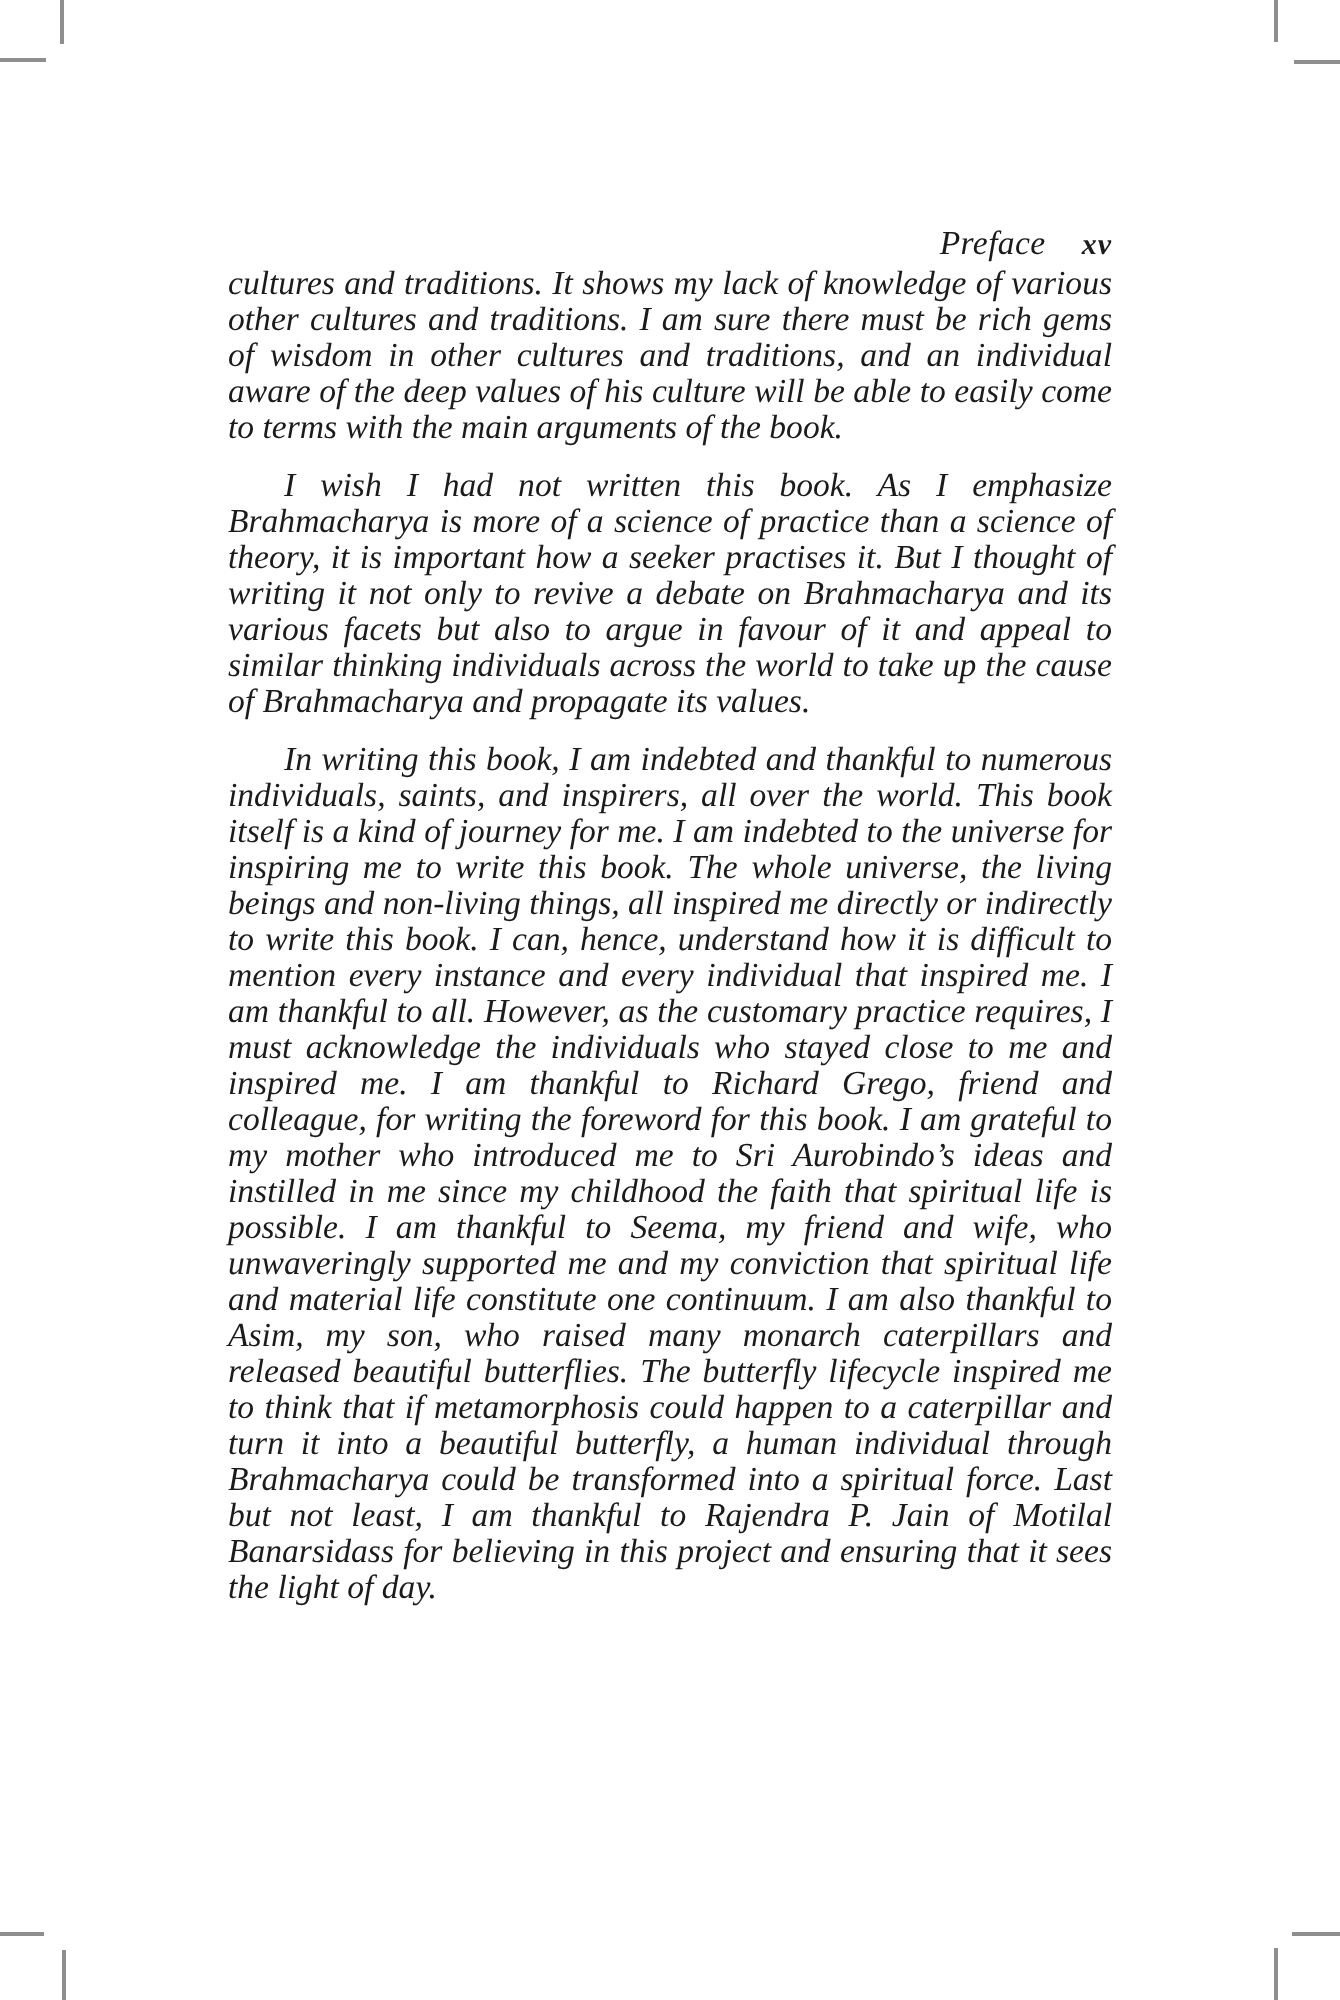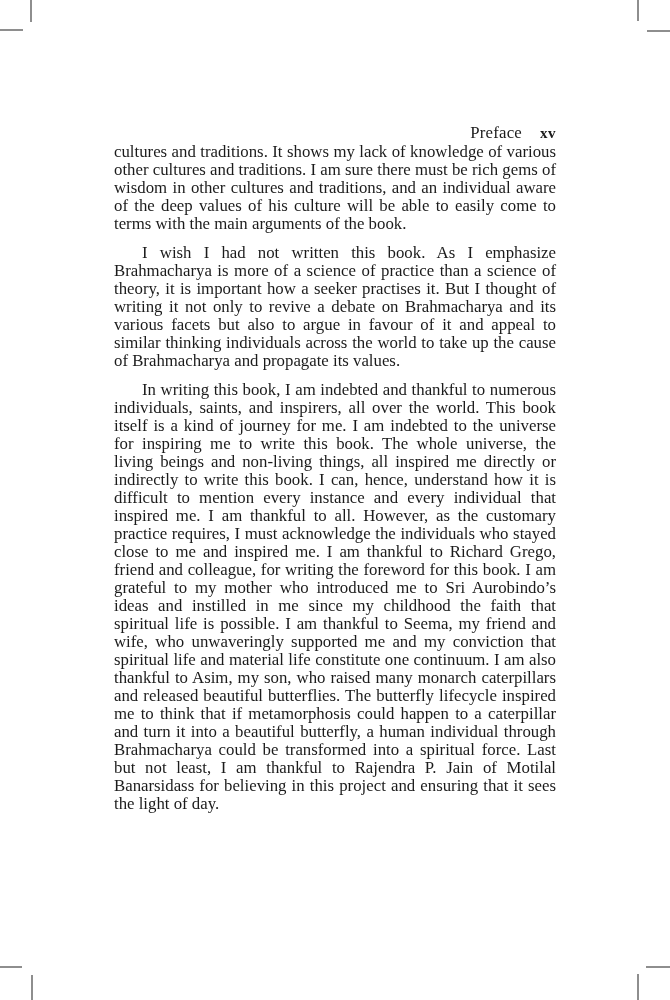--- a/index.html
+++ b/index.html
@@ -34,22 +34,23 @@
   .crop.tr-v { left: 637px; top: 0;      height: 21px; }
   .crop.tr-h { left: 647px; top: 30px;   width: 23px;  }
   .crop.bl-h { left: 0;     top: 966px;  width: 22px;  }
   .crop.bl-v { left: 31px;  top: 975px;  height: 25px; }
   .crop.br-h { left: 646px; top: 966px;  width: 24px;  }
   .crop.br-v { left: 637px; top: 974px;  height: 26px; }
 
   .content {
     position: absolute;
     left: 114px;
-    top: 123px;
+    top: 112px;
     width: 442px;
+    font-style: italic;
   }
   .running-head {
     text-align: right;
     font-size: 16.8px;
     line-height: 20px;
     white-space: nowrap;
   }
   .running-head .title {
     letter-spacing: 0.2px;
   }

